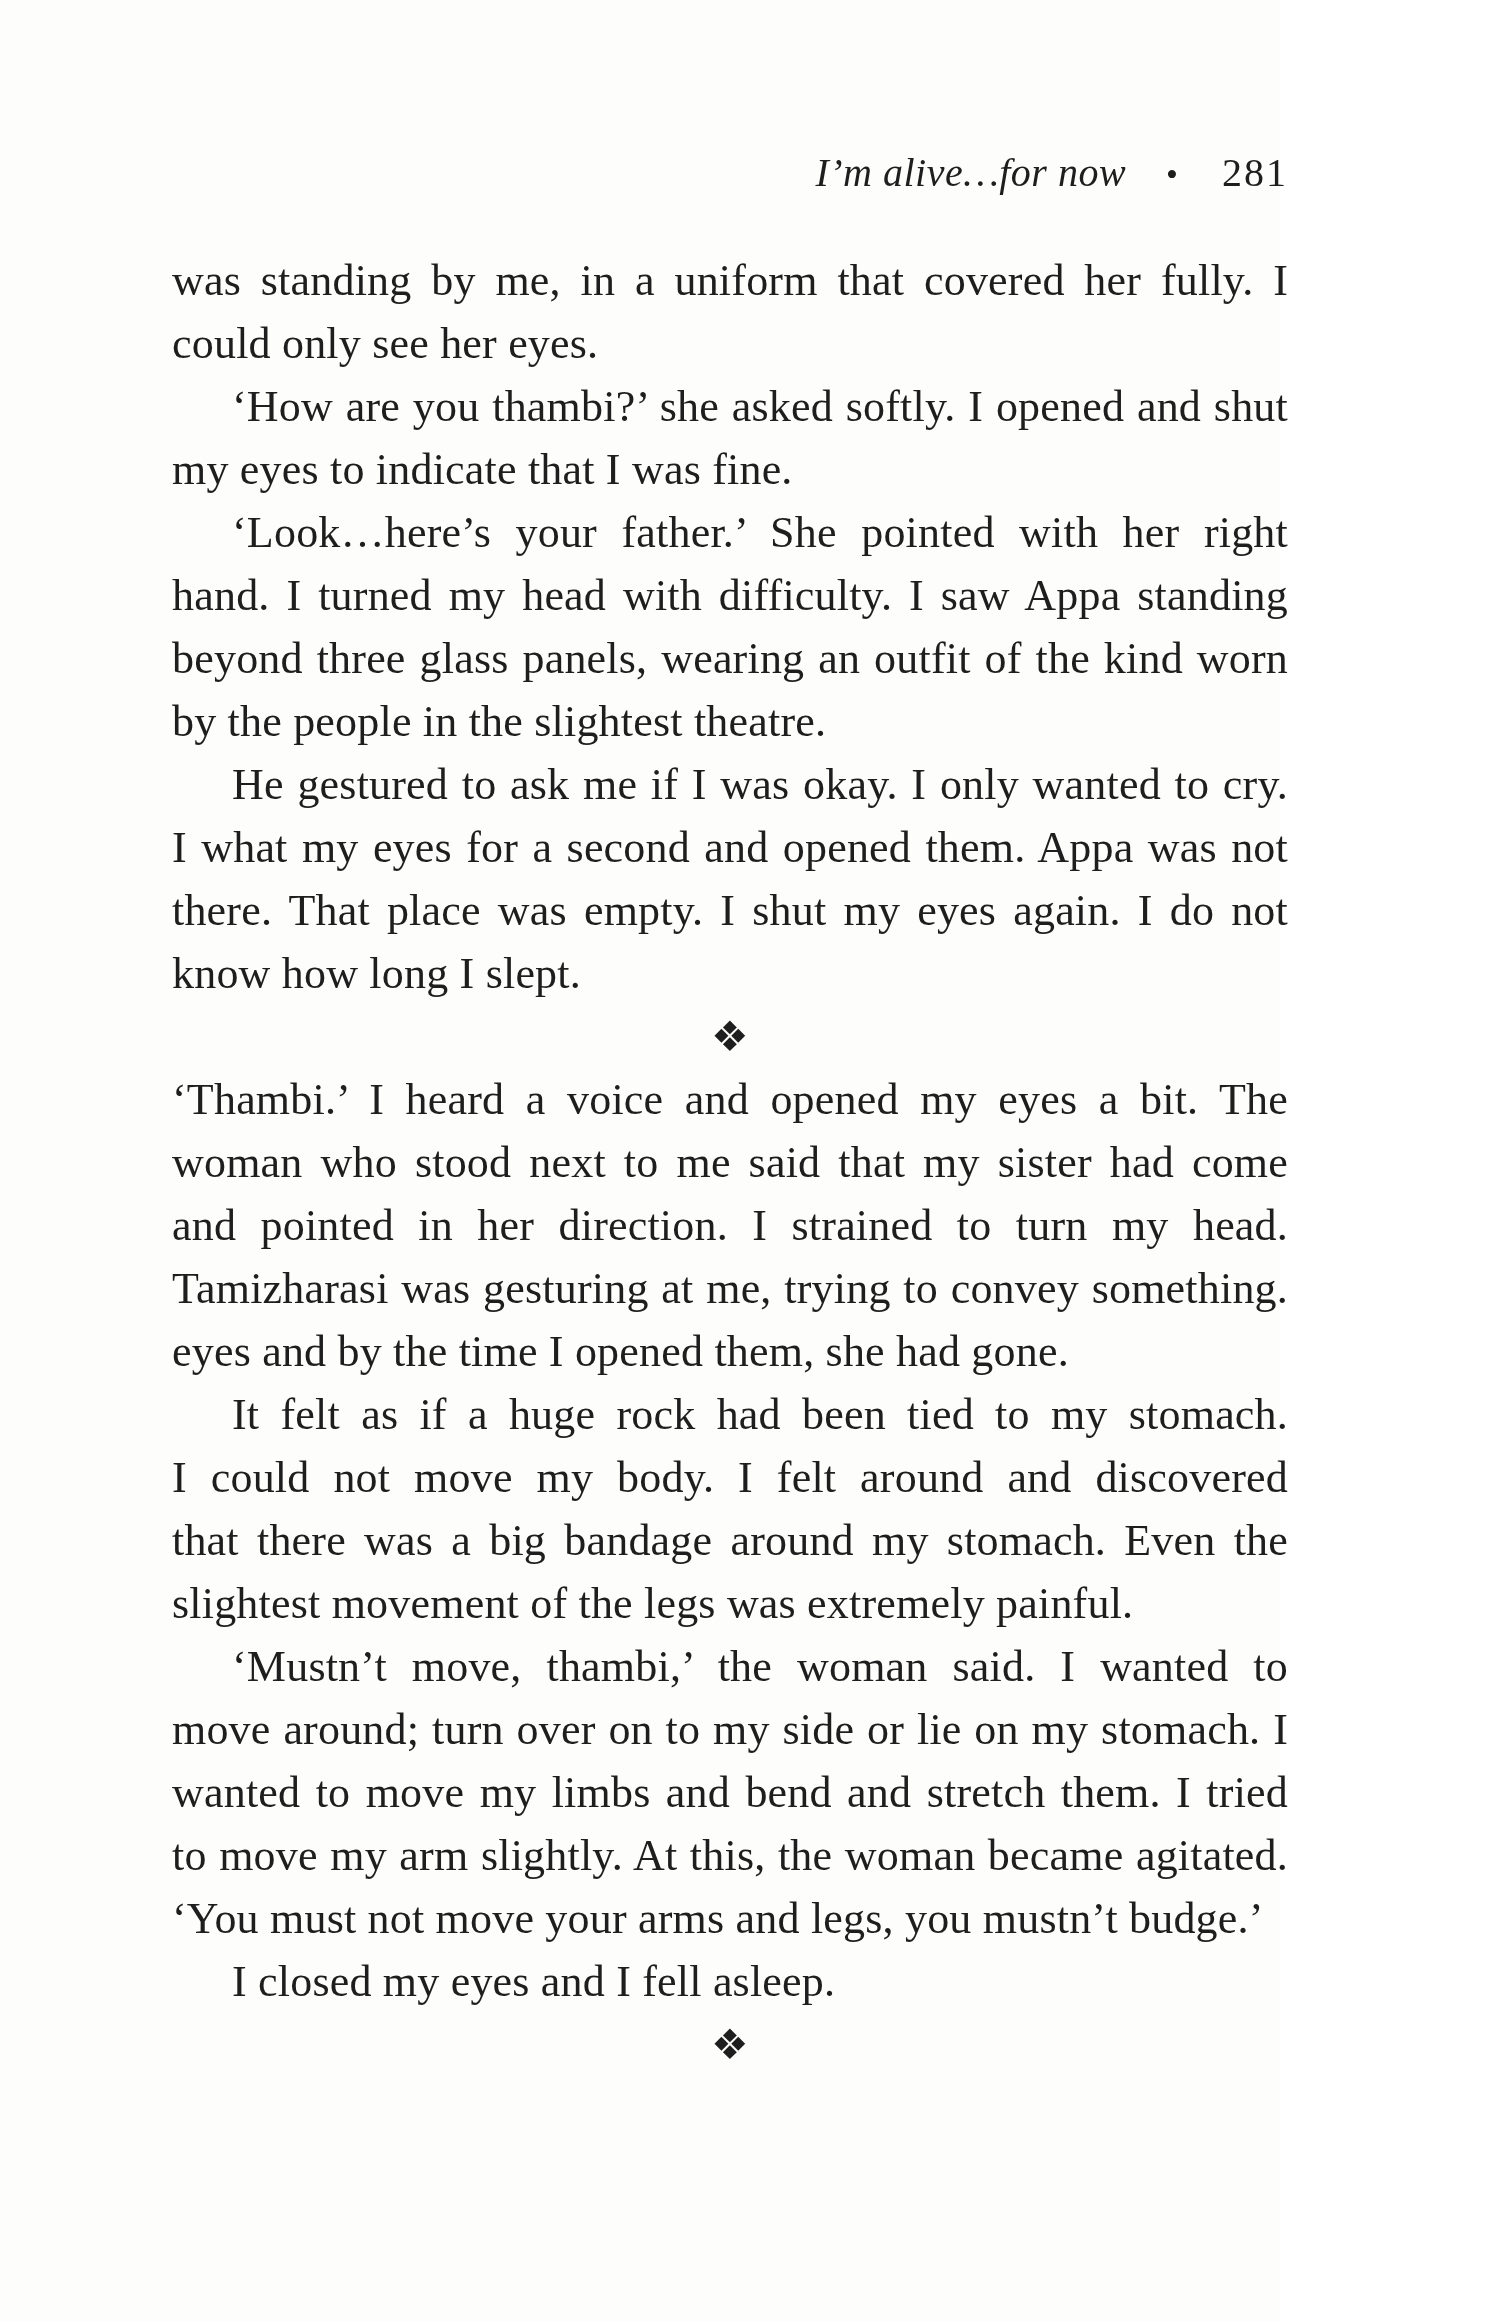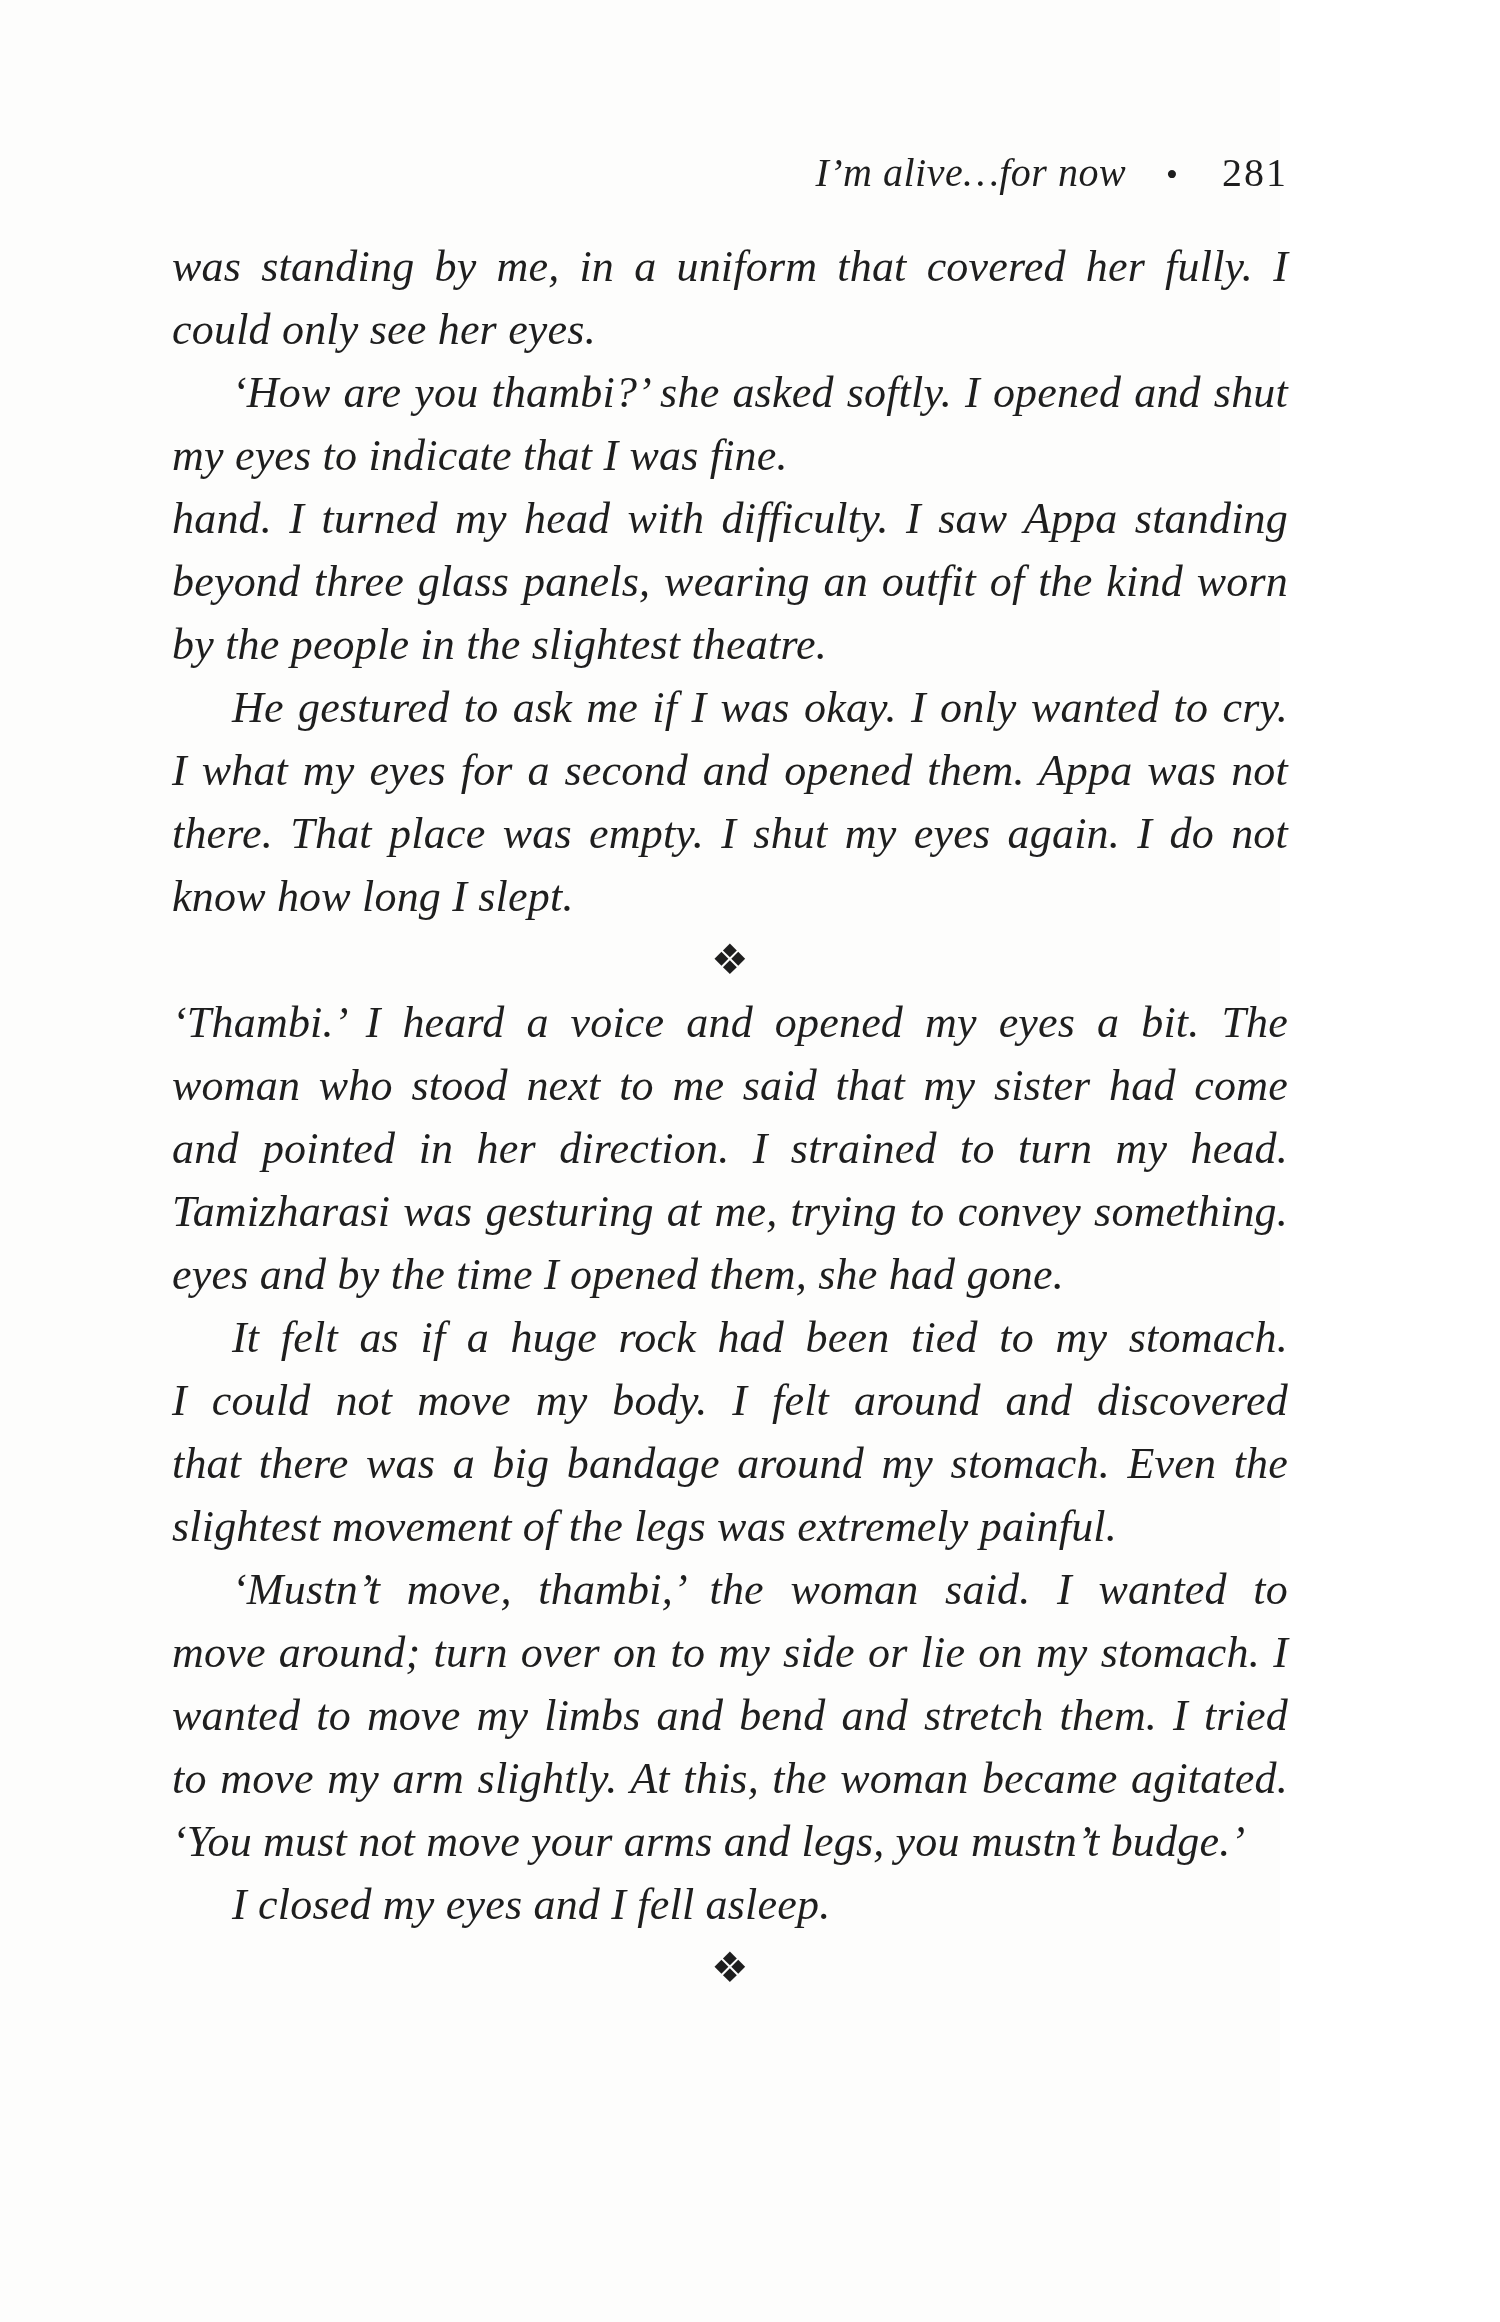--- a/index.html
+++ b/index.html
@@ -38,28 +38,27 @@
   .header-bullet {
     font-size: 34px;
     margin: 0 44px 0 40px;
     font-style: normal;
   }
   .header-page-number {
     letter-spacing: 2px;
   }
   .text-block {
     position: absolute;
-    top: 235px;
+    top: 249px;
     left: 172px;
     width: 1116px;
     font-size: 44px;
     line-height: 63px;
     letter-spacing: 0.2px;
     hyphens: none;
-    font-style: italic;
   }
   .para { margin: 0; padding: 0; }
   .line {
     height: 63px;
     text-align: justify;
     text-align-last: justify;
   }
   .line.last {
     text-align: right;
     text-align-last: left;
@@ -90,20 +89,21 @@
   <div class="text-block">
       <div class="para">
         <div class="line">was standing by me, in a uniform that covered her fully. I</div>
         <div class="line last">could only see her eyes.</div>
       </div>
       <div class="para">
         <div class="line indent">‘How are you thambi?’ she asked softly. I opened and shut</div>
         <div class="line last">my eyes to indicate that I was fine.</div>
       </div>
       <div class="para">
+        <div class="line indent">‘Look…here’s your father.’ She pointed with her right</div>
         <div class="line">hand. I turned my head with difficulty. I saw Appa standing</div>
         <div class="line">beyond three glass panels, wearing an outfit of the kind worn</div>
         <div class="line last">by the people in the slightest theatre.</div>
       </div>
       <div class="para">
         <div class="line indent">He gestured to ask me if I was okay. I only wanted to cry.</div>
         <div class="line">I what my eyes for a second and opened them. Appa was not</div>
         <div class="line">there. That place was empty. I shut my eyes again. I do not</div>
         <div class="line last">know how long I slept.</div>
       </div>

